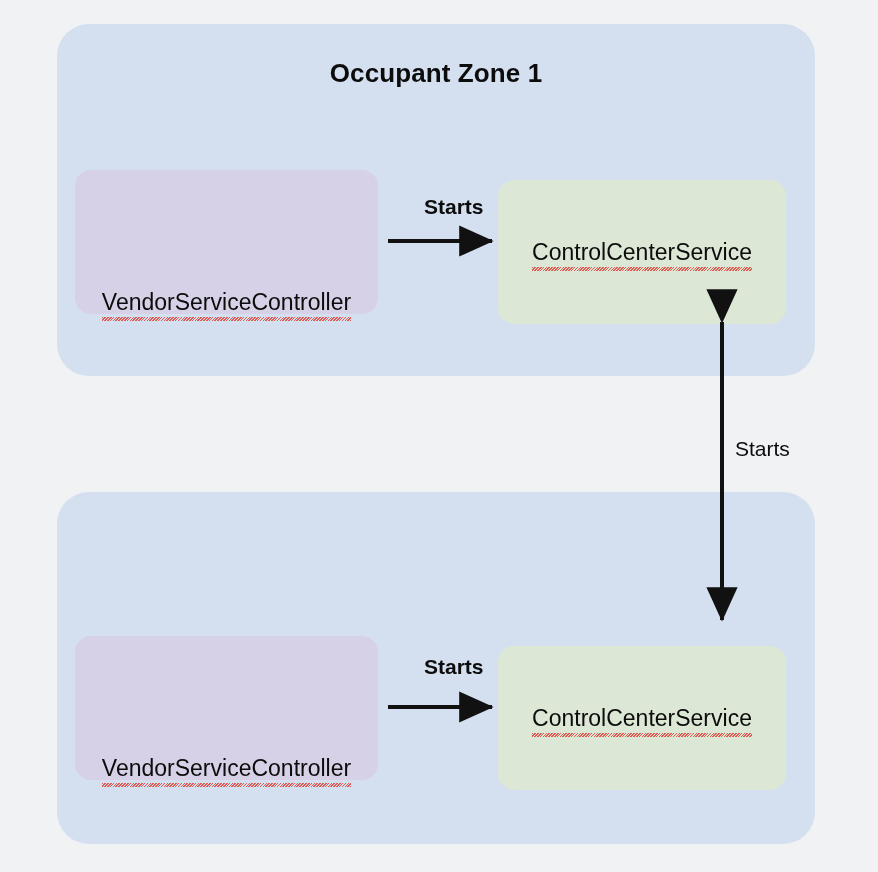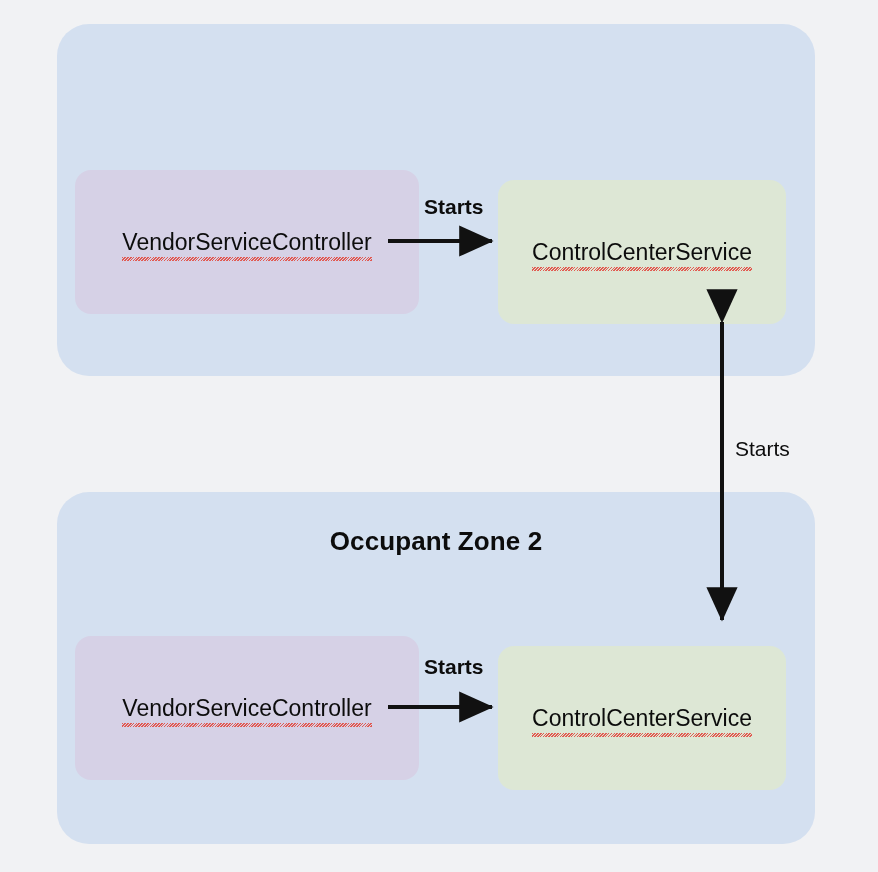--- a/index.html
+++ b/index.html
@@ -71,22 +71,23 @@
     background-image:
       repeating-linear-gradient(135deg,
         #e2534a 0px, #e2534a 1.1px,
         rgba(226,83,74,0) 1.1px, rgba(226,83,74,0) 2.0px);
     background-repeat: repeat-x;
     opacity: .95;
   }
 
   .node-vendor {
     background: #d6d1e6;
-    width: 344px;
+    width: 303px;
     height: 144px;
+    align-items: flex-end;
   }
   .node-control {
     background: #dde7d5;
     width: 288px;
     height: 144px;
     margin-top: 10px;
   }
 
   #node-vendor-1  { left: 75px;  top: 170px; }
   #node-control-1 { left: 498px; top: 170px; }
@@ -115,32 +116,32 @@
     overflow: visible;
     pointer-events: none;
   }
 </style>
 </head>
 <body>
 
 <div id="canvas">
 
   <div class="zone" id="zone-1">
+    <div class="zone-title">Occupant Zone 1</div>
 
     <div class="node node-vendor" id="node-vendor-1" style="left:18px; top:146px;">
       <span class="node-label">VendorServiceController</span>
     </div>
 
     <div class="node node-control" id="node-control-1" style="left:441px; top:146px;">
       <span class="node-label">ControlCenterService</span>
     </div>
   </div>
 
   <div class="zone" id="zone-2">
-    <div class="zone-title">Occupant Zone 2</div>
 
     <div class="node node-vendor" id="node-vendor-2" style="left:18px; top:144px;">
       <span class="node-label">VendorServiceController</span>
     </div>
 
     <div class="node node-control" id="node-control-2" style="left:441px; top:144px;">
       <span class="node-label">ControlCenterService</span>
     </div>
   </div>
 

